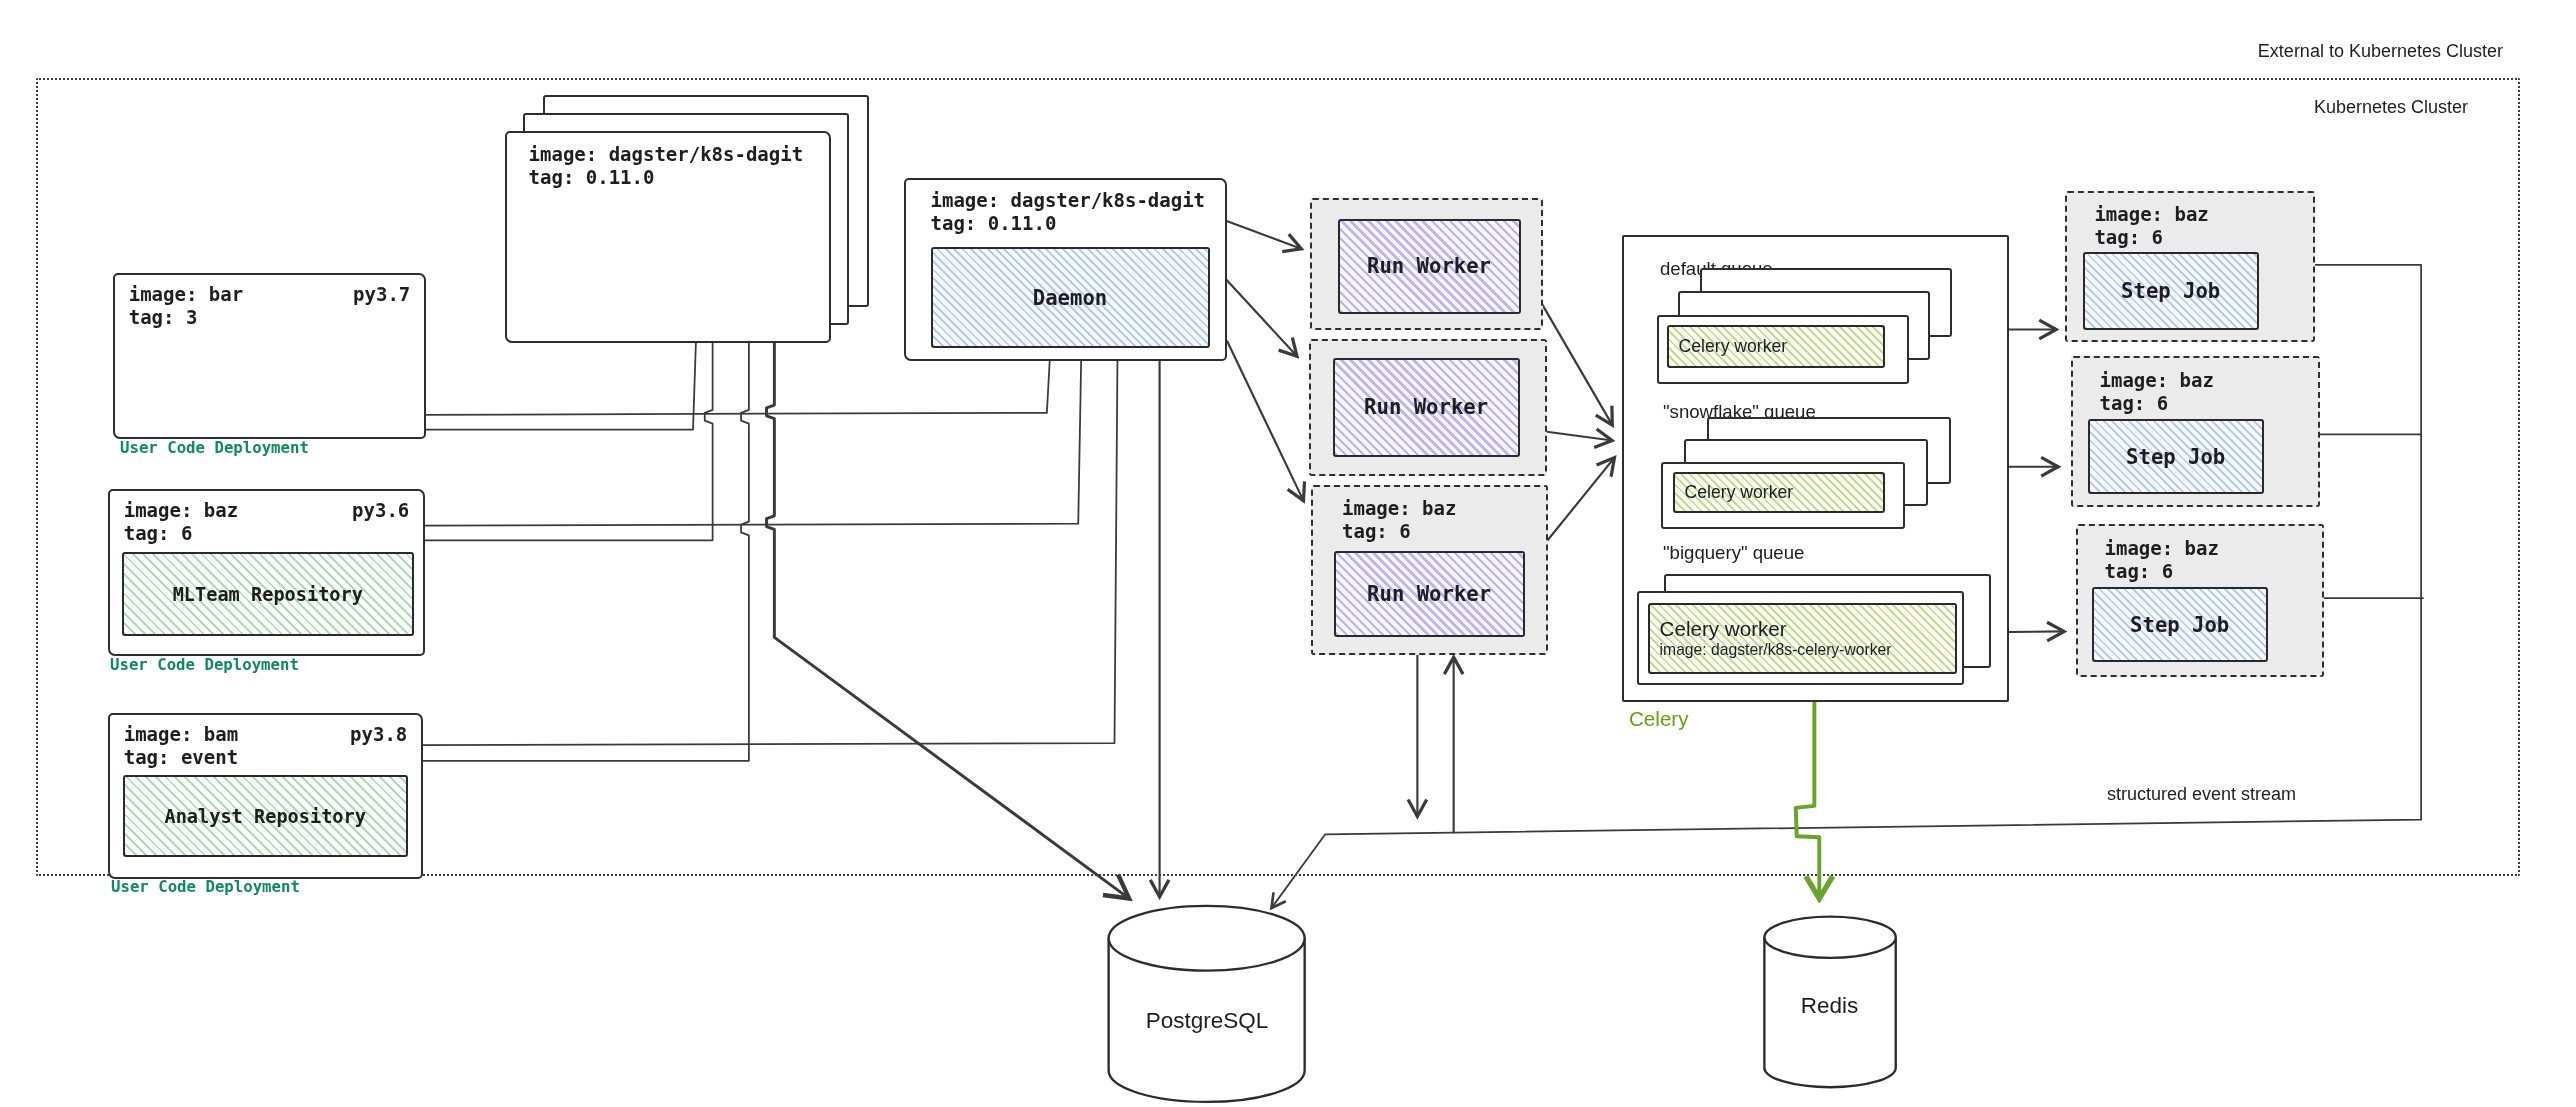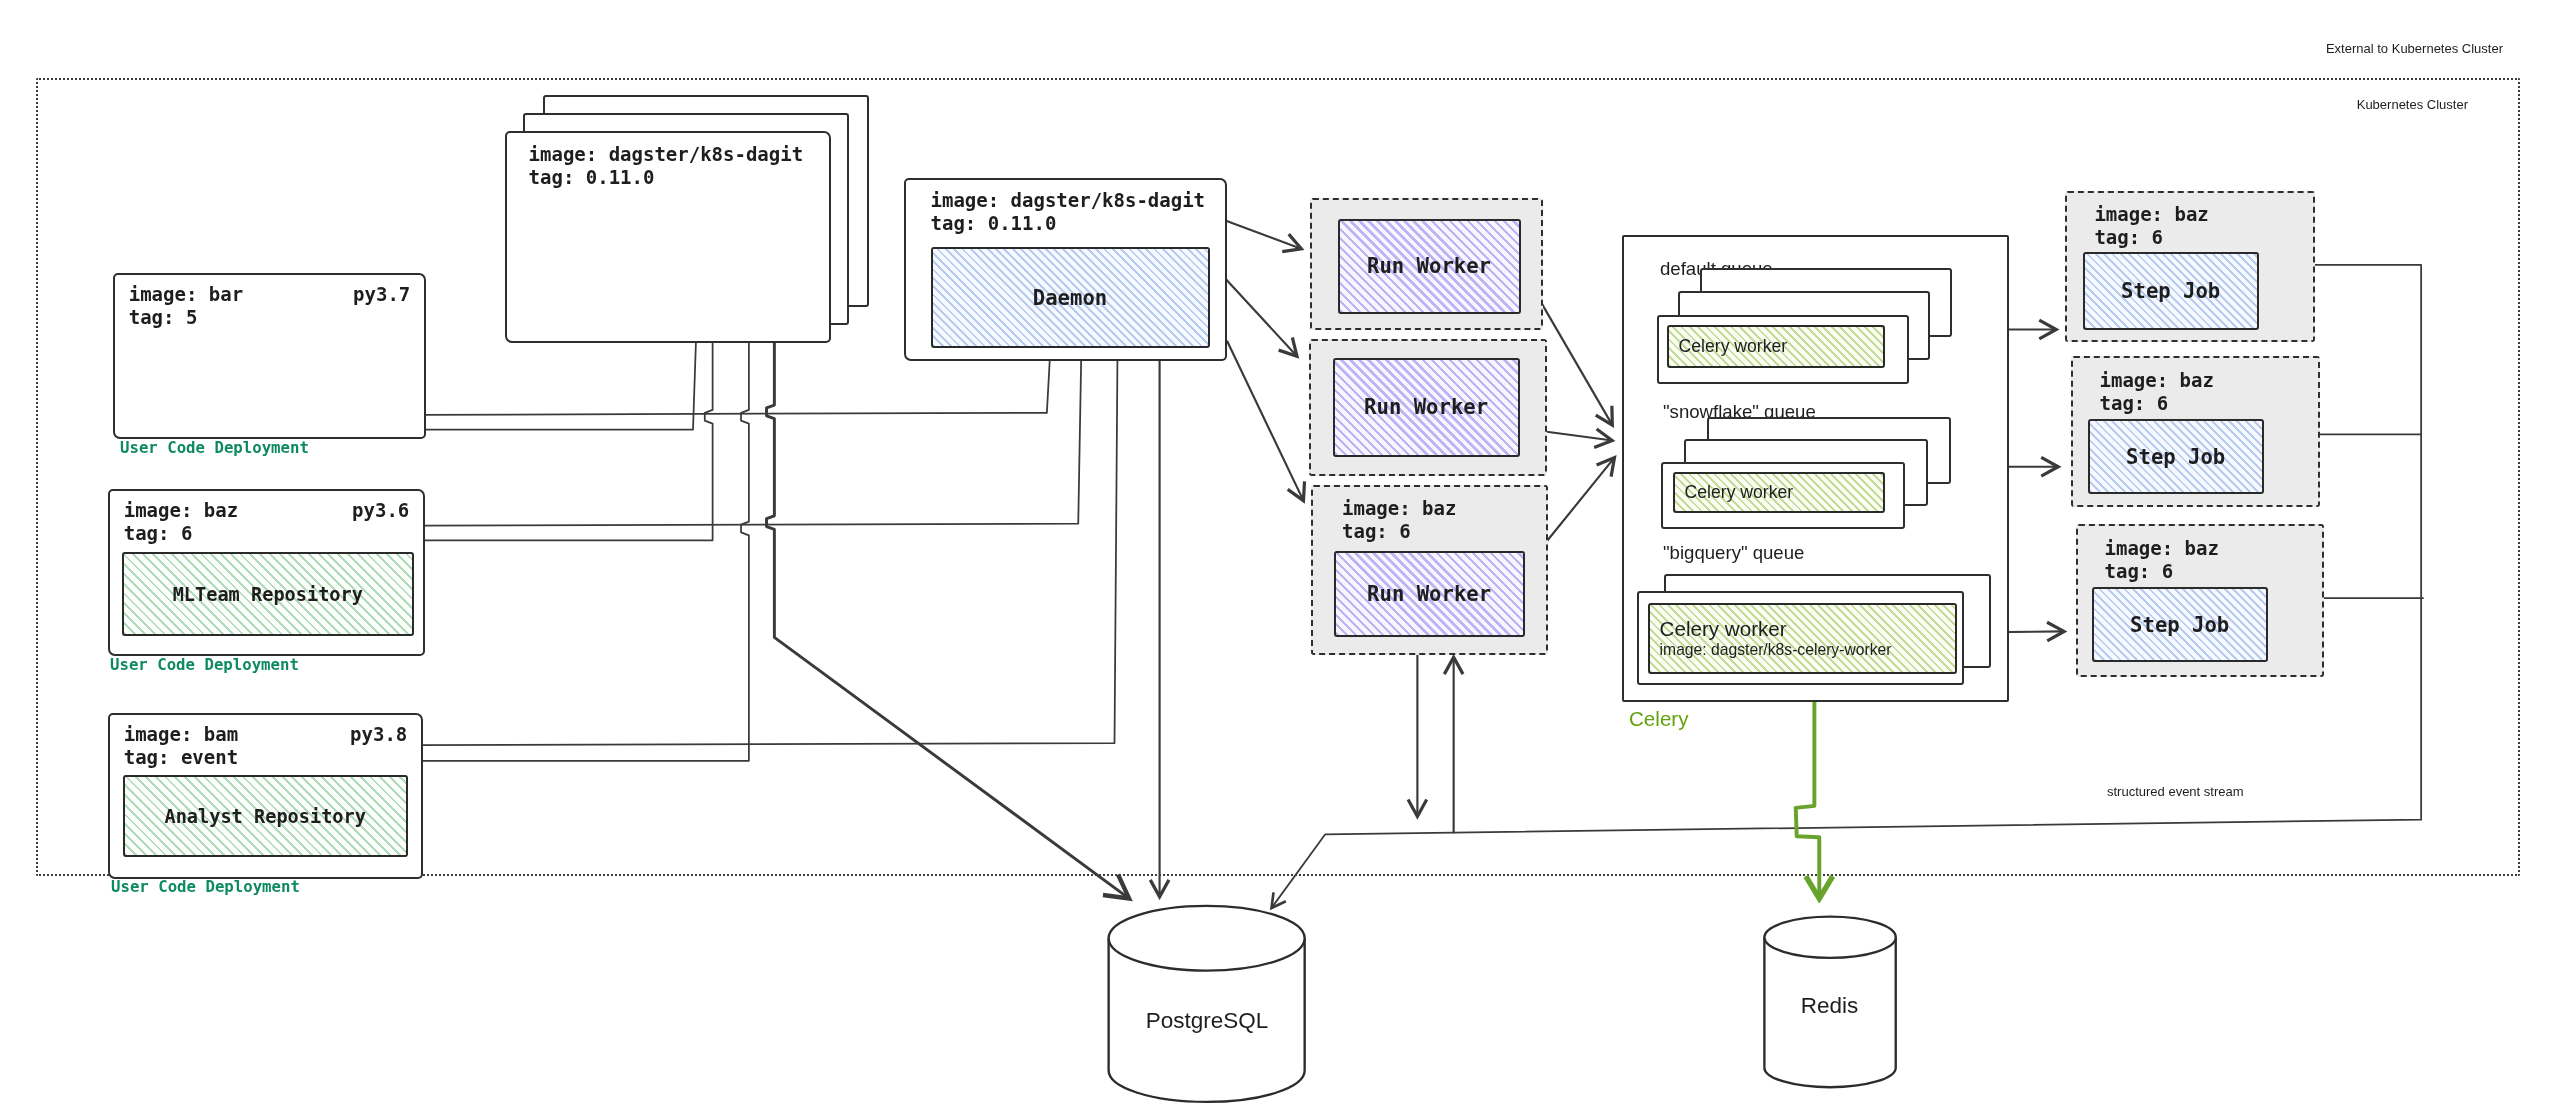--- a/index.html
+++ b/index.html
@@ -25,21 +25,21 @@
   .hatch-orange{background:repeating-linear-gradient(45deg,rgba(238,175,74,0.55) 0px,rgba(238,175,74,0.55) 2px,rgba(255,255,255,0) 2px,rgba(255,255,255,0) 6.9px),#fffaf0;}
   .hatch-blue{background:repeating-linear-gradient(45deg,rgba(98,142,219,0.42) 0px,rgba(98,142,219,0.42) 2px,rgba(255,255,255,0) 2px,rgba(255,255,255,0) 5.9px),#f6f9ff;}
   .hatch-purple{background:repeating-linear-gradient(45deg,rgba(126,104,226,0.46) 0px,rgba(126,104,226,0.46) 2.5px,rgba(255,255,255,0) 2.5px,rgba(255,255,255,0) 6.4px),#f7f5ff;}
   .hatch-celery{background:repeating-linear-gradient(45deg,rgba(142,187,66,0.5) 0px,rgba(142,187,66,0.5) 2px,rgba(255,255,255,0) 2px,rgba(255,255,255,0) 5.9px),#fbfdf3;}
 
   .meta{font-size:19px;line-height:23.5px;font-weight:bold;white-space:pre;}
   .meta-row{display:flex;justify-content:space-between;}
   .title-md{font-size:18.6px;font-weight:bold;}
   .title-lg{font-size:20.6px;font-weight:bold;}
   .caption-teal{color:#0e8a63;font-size:15.7px;font-weight:bold;}
-  .label-sans{font-size:13px;}
+  .label-sans{font-size:18px;}
   .queue-label{font-size:18.6px;}
   .celery-caption{color:#63a10f;font-size:20.6px;}
   .db-label{font-size:22.5px;}
   svg{position:absolute;left:0;top:0;}
 </style>
 </head>
 <body>
 
 <div id="stage">
 
@@ -101,21 +101,21 @@
       <path d="M1800,956 L1800,1089 A67,20 0 0 0 1934,1089 L1934,956"></path>
       <ellipse cx="1867" cy="956" rx="67" ry="21"></ellipse>
     </g>
   </svg>
 
   <div class="abs node" style="left:113px;top:273px;width:309px;height:162px;">
     <div class="meta-row mono meta" style="margin:7.8px 13.7px 0 13.7px;">
       <span>image: bar</span>
       <span>py3.7</span>
     </div>
-    <div class="mono meta" style="margin:0 13.7px;">tag: 5</div>
+    <div class="mono meta" style="margin:0 13.7px;">tag: 3</div>
   </div>
   <div class="abs mono caption-teal" style="left:120px;top:438px;">User Code Deployment</div>
 
   <div class="abs node" style="left:108px;top:489px;width:313px;height:163px;">
     <div class="meta-row mono meta" style="margin:7.8px 13.7px 0 13.7px;">
       <span>image: baz</span>
       <span>py3.6</span>
     </div>
     <div class="mono meta" style="margin:0 13.7px;">tag: 6</div>
     <div class="abs inner hatch-green" style="left:11.8px;top:61px;width:288px;height:80px;">

